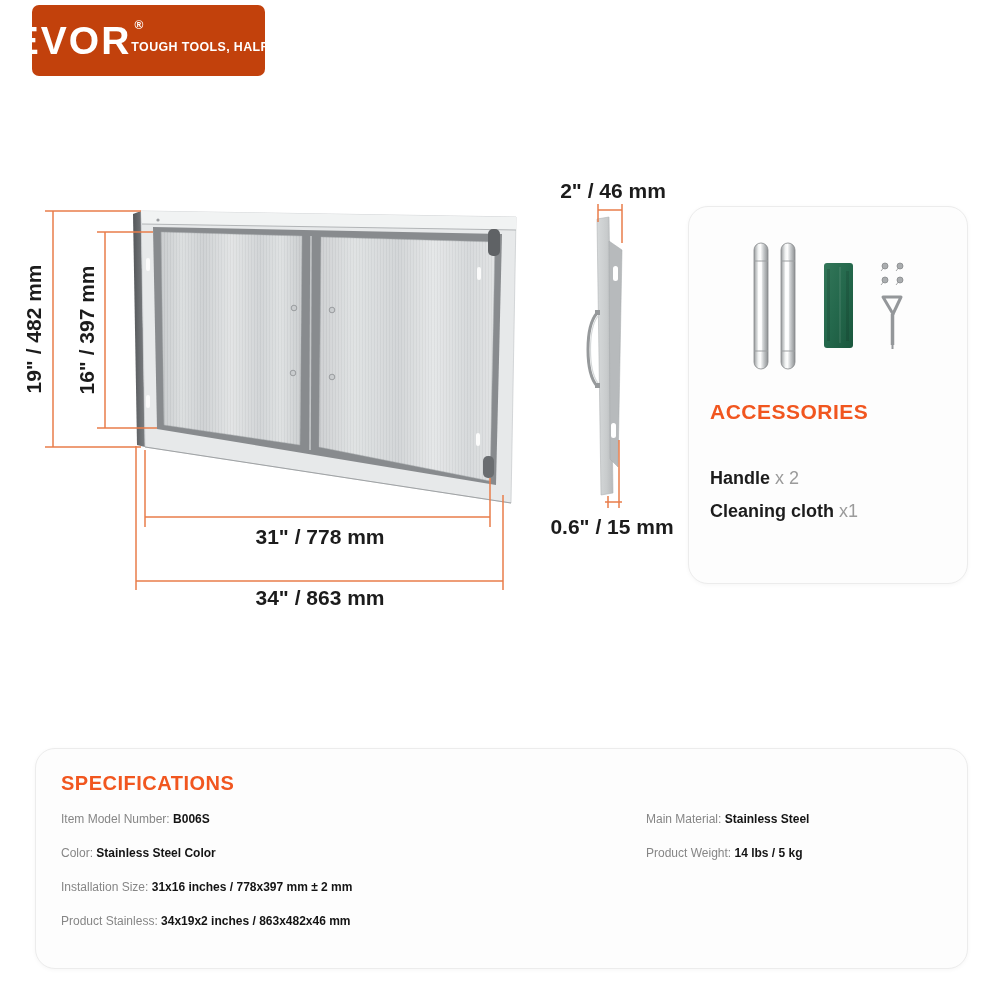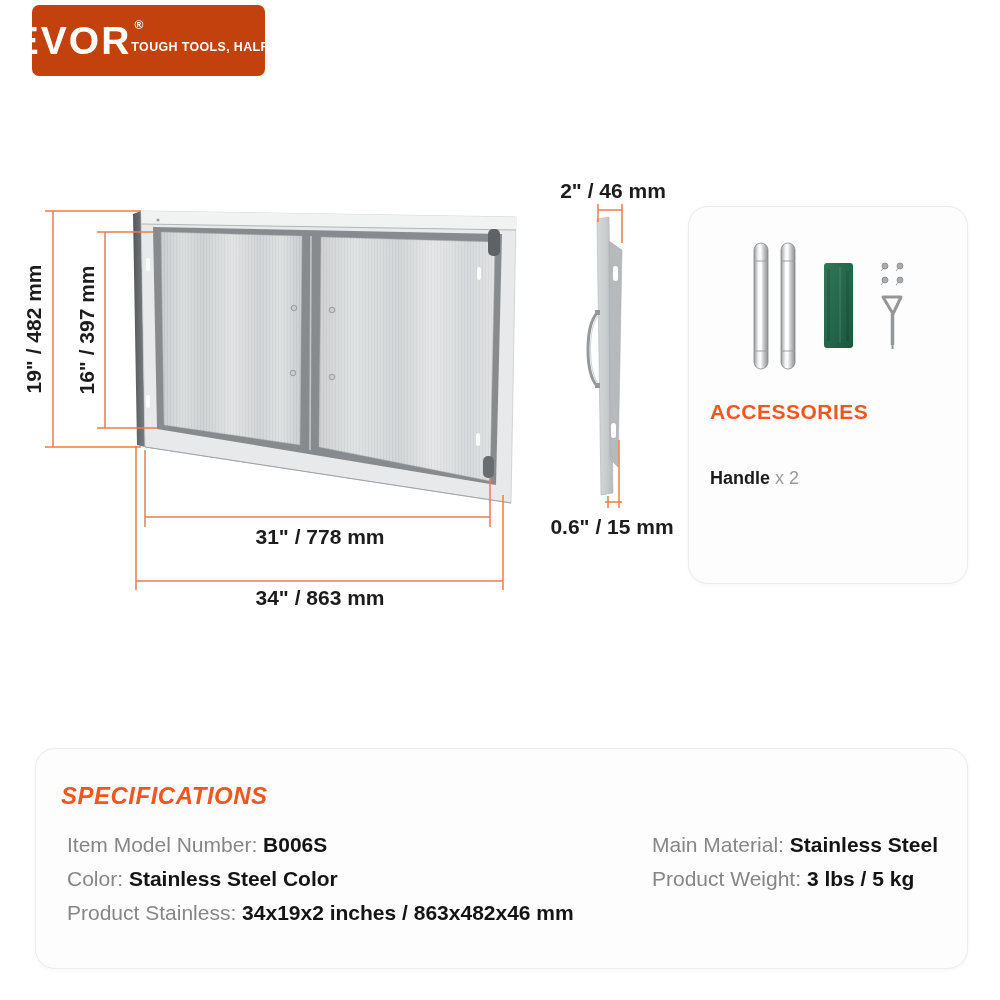--- a/index.html
+++ b/index.html
@@ -29,26 +29,26 @@
   .card{
     position:absolute;background:#fdfdfd;border:1px solid #ececec;
     border-radius:20px;box-shadow:0 1px 4px rgba(0,0,0,0.04);
   }
   .acc-card{left:688px;top:206px;width:278px;height:376px;}
   .spec-card{left:35px;top:748px;width:931px;height:219px;}
   .card-heading{
     position:absolute;font-weight:bold;color:#F1561F;letter-spacing:0.5px;white-space:nowrap;
   }
   .acc-heading{left:21px;top:193px;font-size:21px;}
-  .spec-heading{left:25px;top:33px;font-size:24px;font-style:italic;}
+  .spec-heading{left:25px;top:23px;font-size:20px;}
   .acc-icons{position:absolute;left:0;top:0;}
   .acc-list{position:absolute;left:21px;top:211px;font-size:18px;line-height:33px;margin-top:44px;}
   .acc-name{font-weight:bold;color:#1c1c1c;}
   .acc-qty{color:#9b9b9b;}
-  .spec-col{position:absolute;top:79px;font-size:21px;line-height:34px;white-space:nowrap;margin-left:6px;}
+  .spec-col{position:absolute;top:53px;font-size:12px;line-height:34px;white-space:nowrap;}
   .spec-col.left{left:25px;}
   .spec-col.right{left:610px;width:341px;text-align:left;}
   .spec-label{color:#868686;}
   .spec-value{font-weight:bold;color:#141414;}
 </style>
 </head>
 <body>
 
 <div class="logo">
   <div class="logo-name">
@@ -237,27 +237,29 @@
 
     <g stroke="#94979a" fill="none">
       <path d="M194,90 L212,90 L204,107 Z" stroke-width="3" stroke-linejoin="round"></path>
       <line x1="203.5" y1="107" x2="203.5" y2="138" stroke-width="3.5"></line>
       <line x1="203.5" y1="138" x2="203.5" y2="142" stroke-width="2"></line>
     </g>
   </svg>
   <div class="card-heading acc-heading">ACCESSORIES</div>
   <div class="acc-list">
     <div><span class="acc-name">Handle</span> <span class="acc-qty">x 2</span></div>
+    <div><span class="acc-name">Cleaning cloth</span> <span class="acc-qty">x1</span></div>
   </div>
 </div>
 
 <div class="card spec-card">
   <div class="card-heading spec-heading">SPECIFICATIONS</div>
   <div class="spec-col left">
     <div><span class="spec-label">Item Model Number:</span> <span class="spec-value">B006S</span></div>
     <div><span class="spec-label">Color:</span> <span class="spec-value">Stainless Steel Color</span></div>
+    <div><span class="spec-label">Installation Size:</span> <span class="spec-value">31x16 inches / 778x397 mm ± 2 mm</span></div>
     <div><span class="spec-label">Product Stainless:</span> <span class="spec-value">34x19x2 inches / 863x482x46 mm</span></div>
   </div>
   <div class="spec-col right">
     <div><span class="spec-label">Main Material:</span> <span class="spec-value">Stainless Steel</span></div>
-    <div><span class="spec-label">Product Weight:</span> <span class="spec-value">3 lbs / 5 kg</span></div>
+    <div><span class="spec-label">Product Weight:</span> <span class="spec-value">14 lbs / 5 kg</span></div>
   </div>
 </div>
 
 </body></html>

